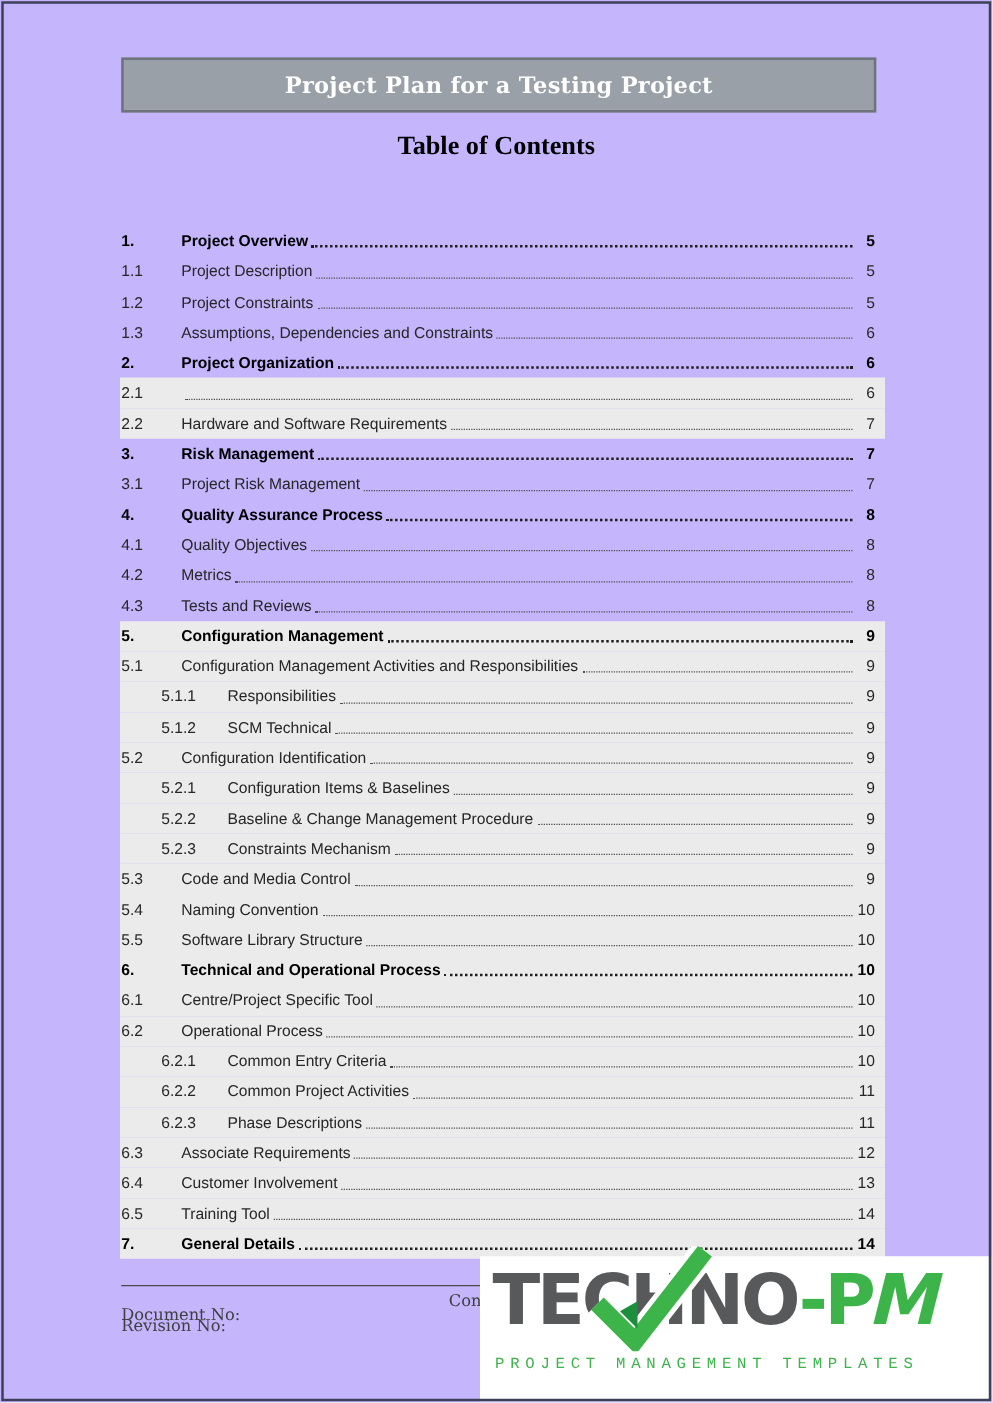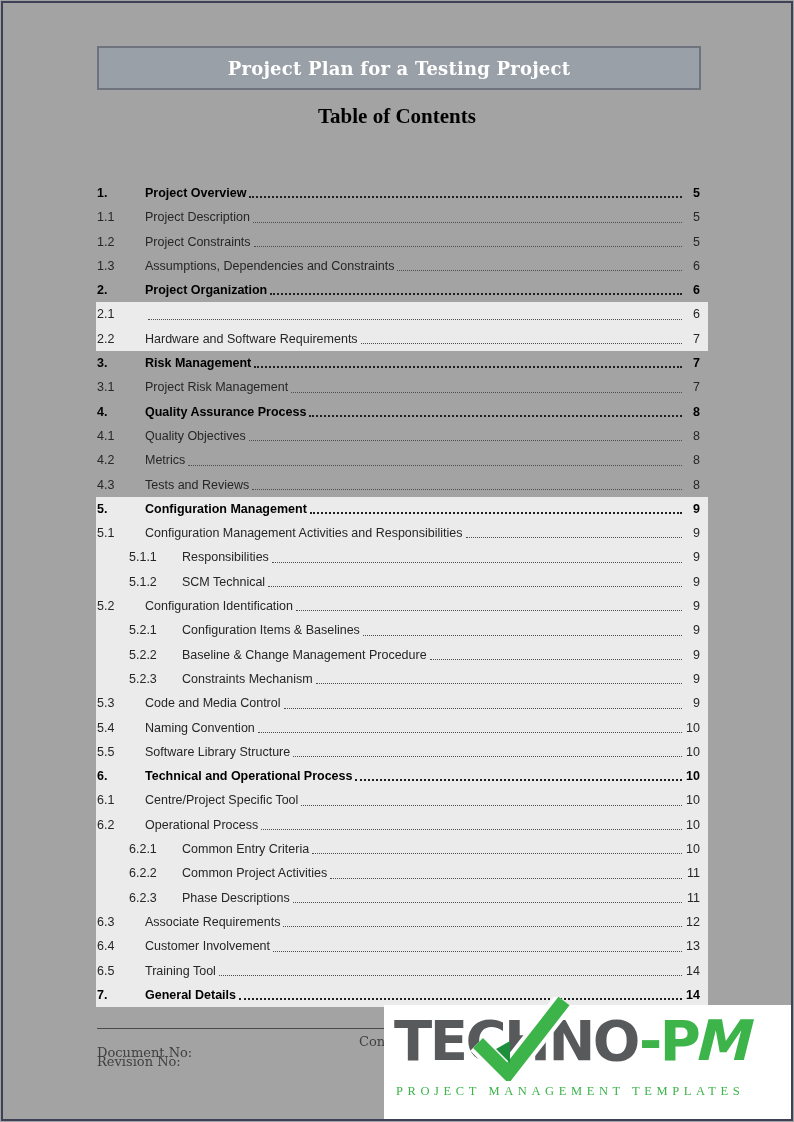--- a/index.html
+++ b/index.html
@@ -1,19 +1,19 @@
 <!DOCTYPE html>
 <html><head>
 <meta charset="utf-8">
 <style>
   html,body{margin:0;padding:0;background:#ffffff;}
   .page{
     position:relative;
     width:794px;height:1122px;
-    background:#a3a3a3;
+    background:#c4b5fd;
     font-family:"Liberation Sans",sans-serif;
     overflow:hidden;
   }
   .page-border{
     position:absolute;inset:1px;
     border:2px solid #3e4055;
     pointer-events:none;
     z-index:10;
   }
   
@@ -83,21 +83,21 @@
   }
   .logo-gray{color:#58595b;}
   .logo-green{color:#3cb44a;}
   .logo-m{color:#3cb44a;display:inline-block;transform:skewX(-14deg);}
   .logo-check{
     position:absolute;left:86px;top:-8px;width:100px;height:84px;
     z-index:3;
   }
   .logo-tagline{
     position:absolute;left:12px;top:79px;
-    font-family:Liberation Serif, serif;
+    font-family:Liberation Mono, monospace;
     font-size:12.5px;letter-spacing:4.6px;color:#3cb44a;
     white-space:nowrap;
   }
 </style>
 </head>
 <body>
 
 <div class="page">
   <div class="page-border"></div>
 

